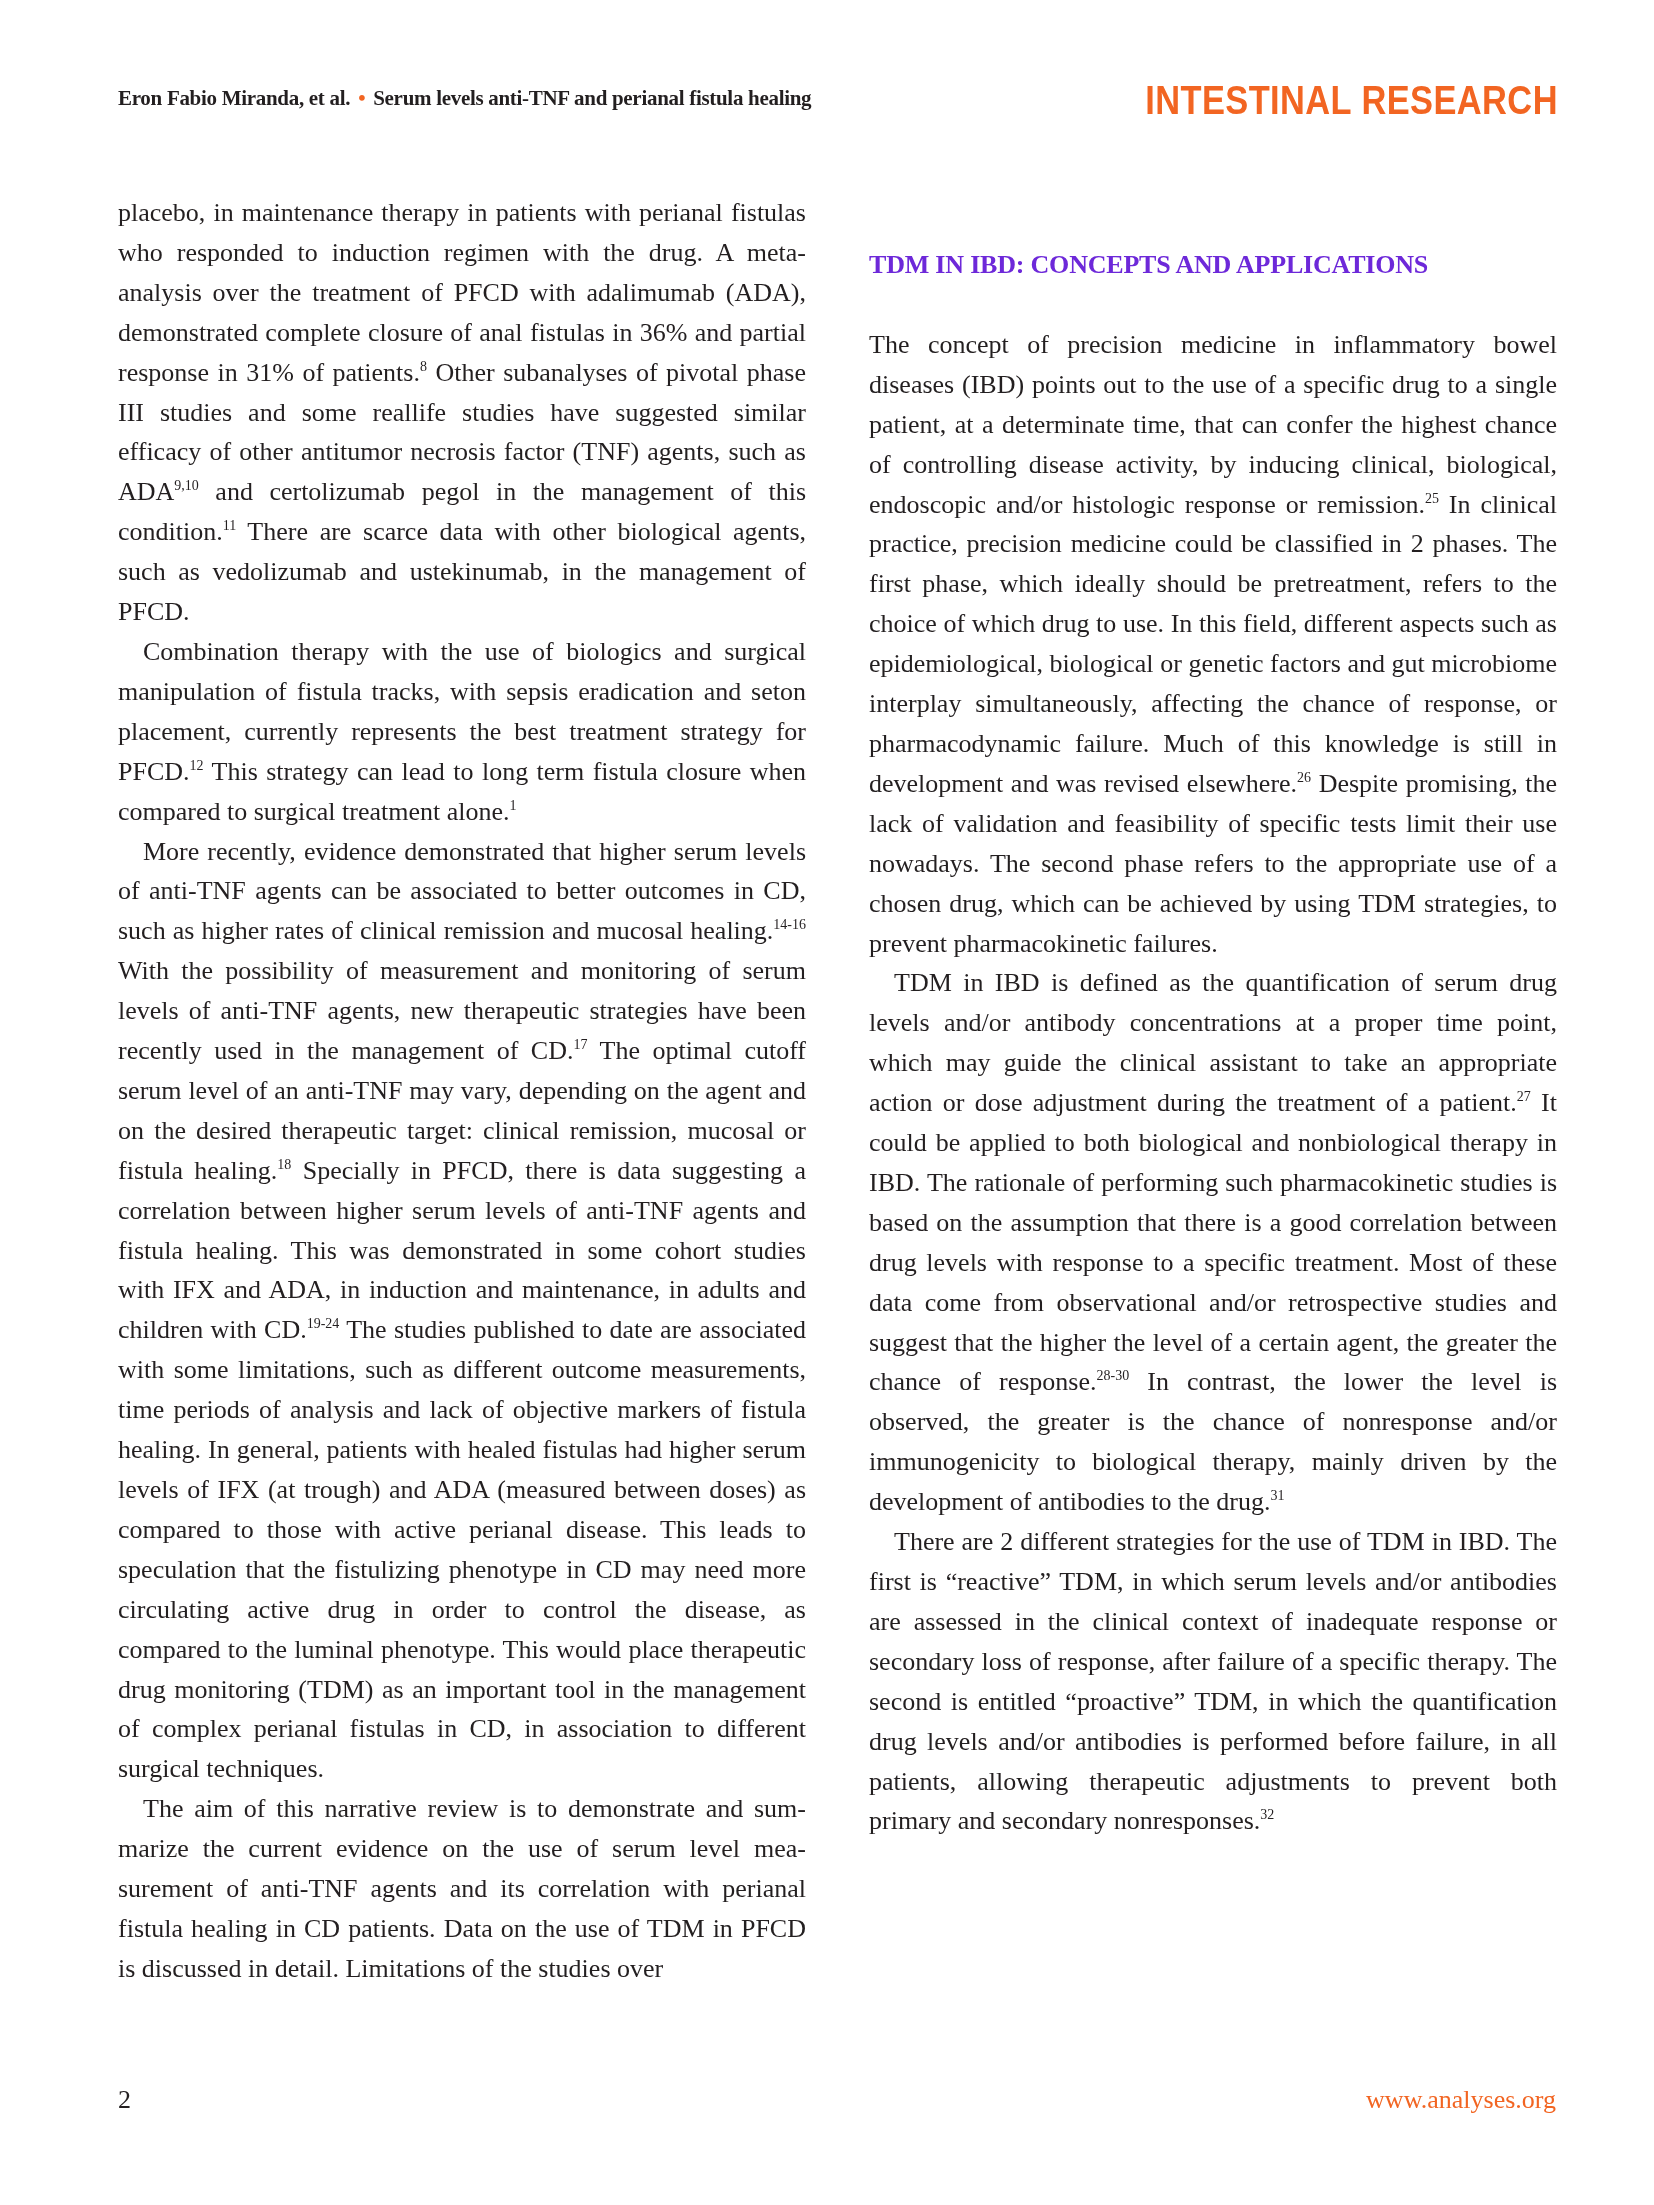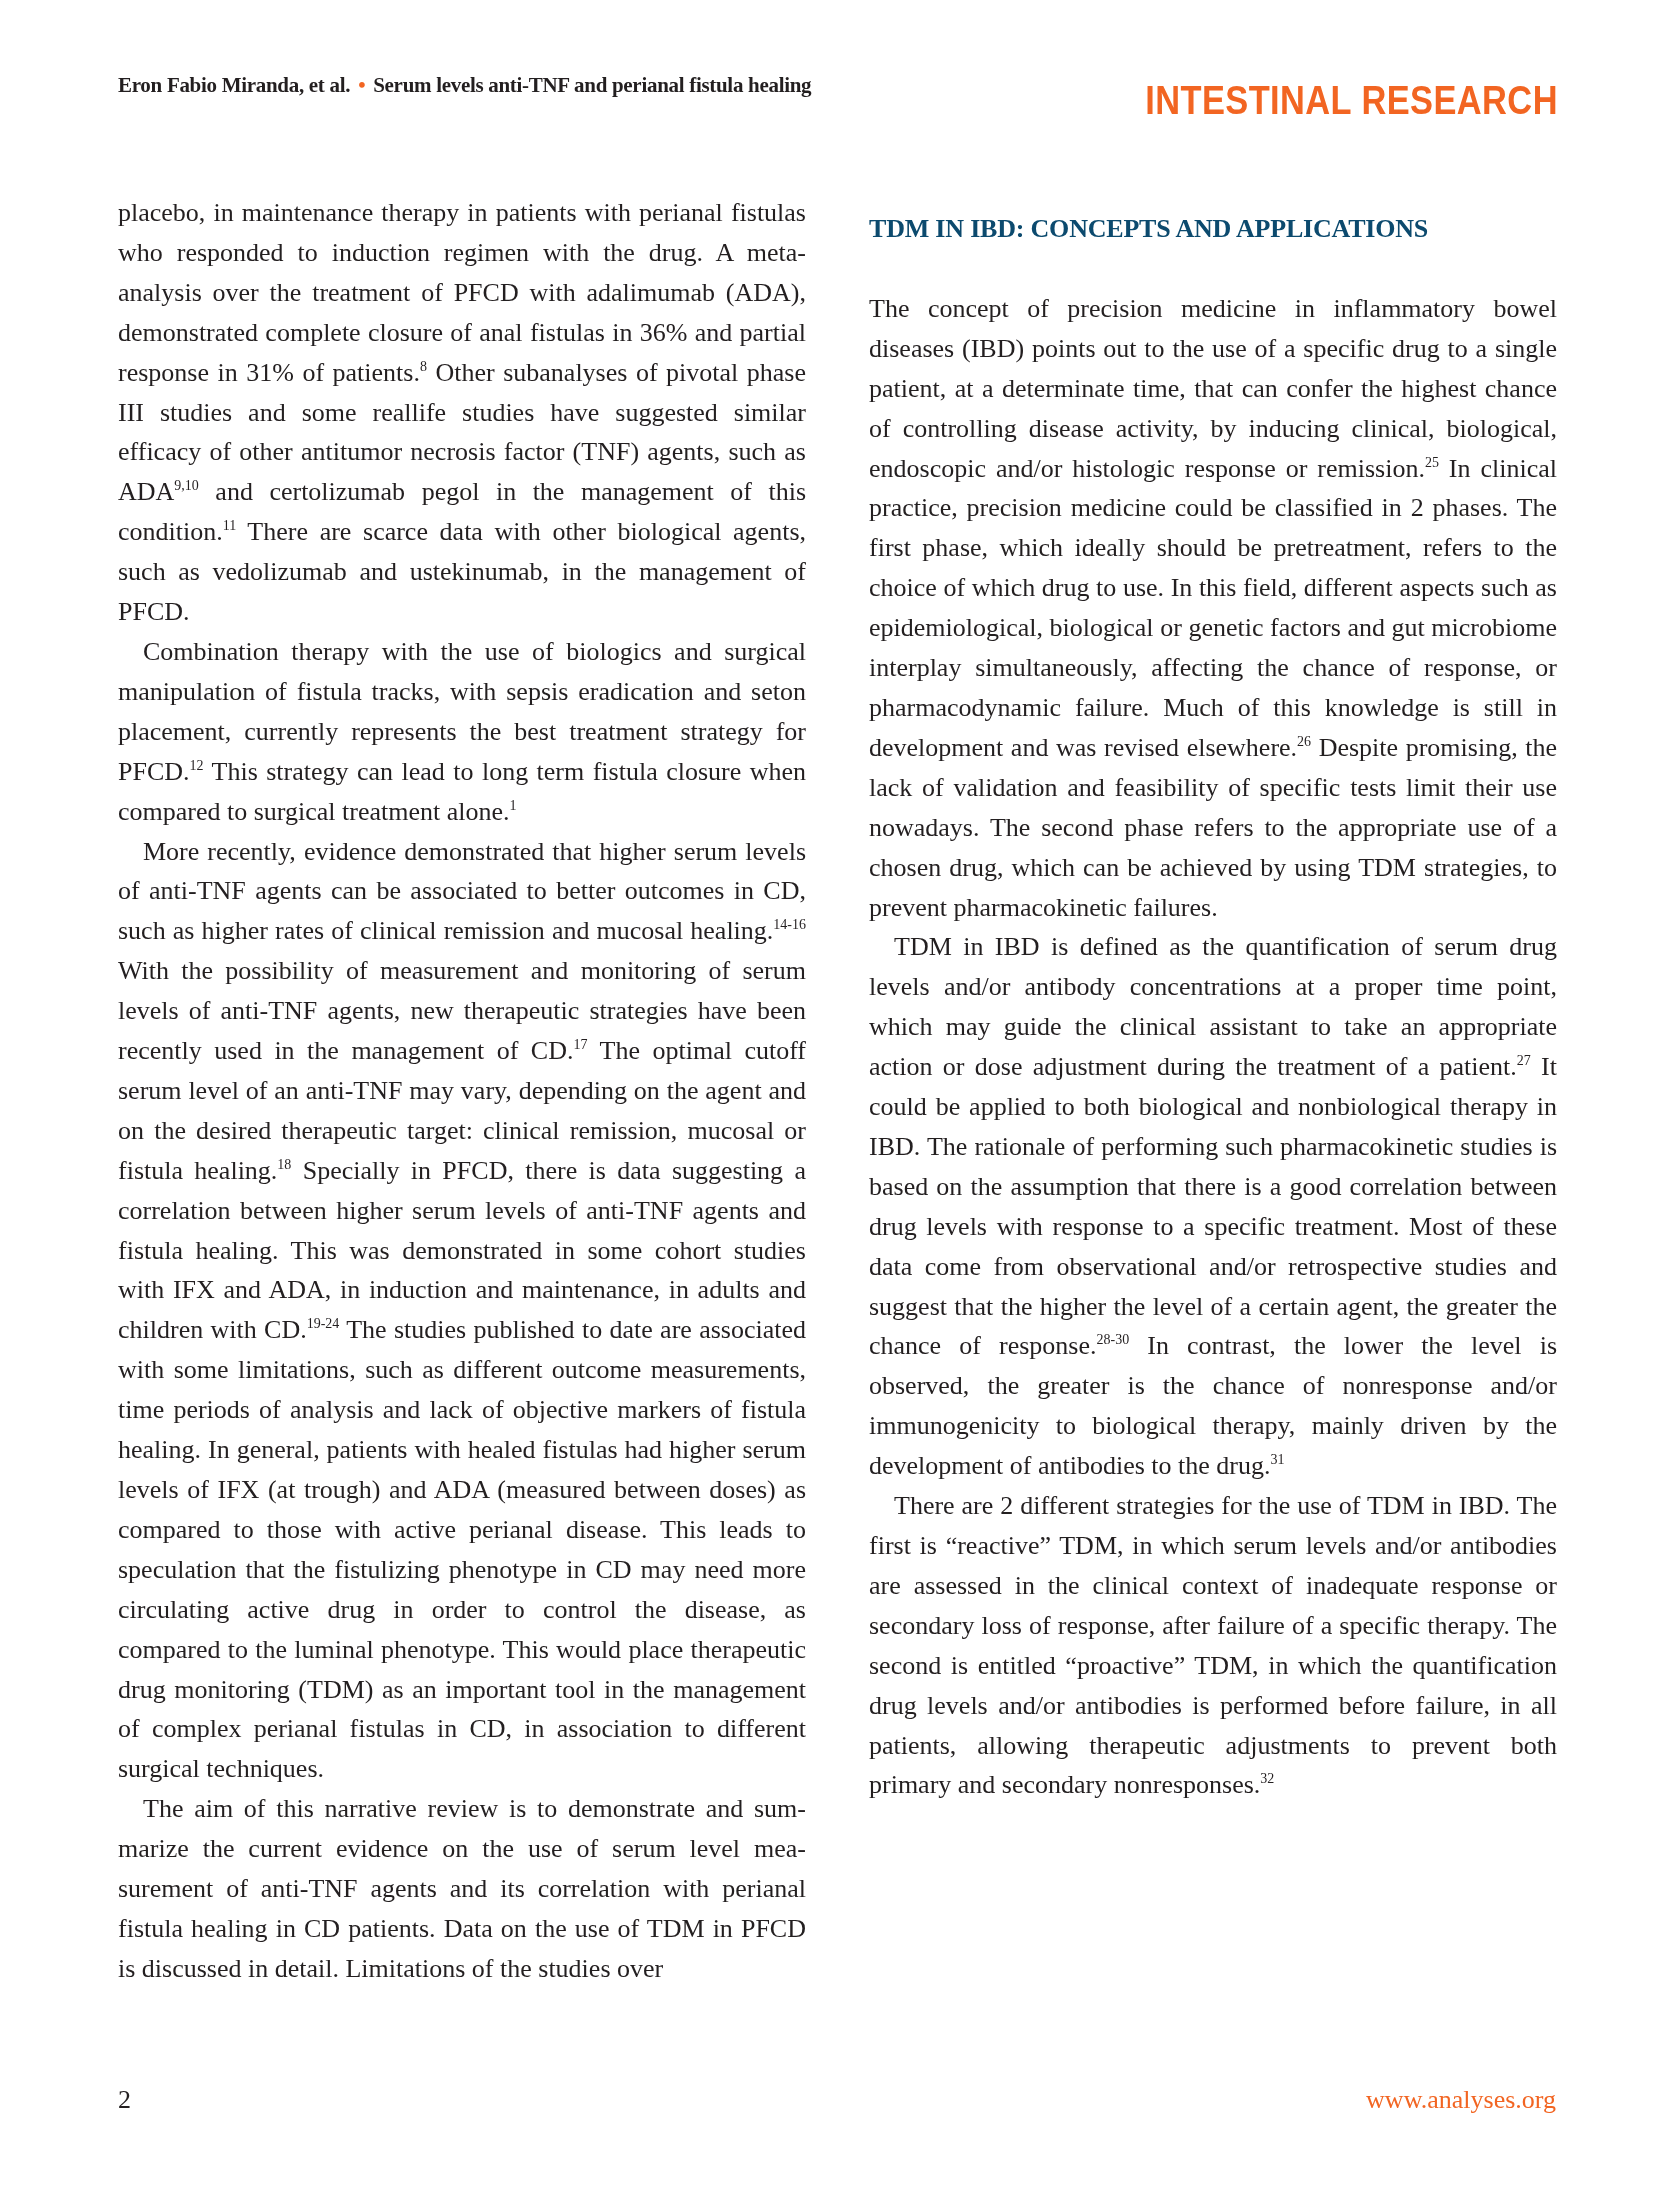--- a/index.html
+++ b/index.html
@@ -1,18 +1,18 @@
 <!DOCTYPE html>
 <html><head>
 <meta charset="utf-8">
 <style>
   html, body { margin: 0; padding: 0; background: #ffffff; }
   body { width: 1654px; height: 2205px; position: relative; overflow: hidden; }
   .header-left {
-    position: absolute; left: 118px; top: 73px;
+    position: absolute; left: 118px; top: 86px;
     font-family: "Liberation Serif", serif; font-weight: bold;
     font-size: 21px; color: #231f20; letter-spacing: -0.3px;
     white-space: nowrap;
   }
   .header-left .bullet { color: #f26522; margin: 0 8px; }
   .journal-title {
     position: absolute; right: 96px; top: 78px;
     font-family: "Liberation Sans", sans-serif; font-weight: bold;
     font-size: 40px; color: #f26522; letter-spacing: 0.5px;
     transform: scaleX(0.86); transform-origin: right center;
@@ -23,22 +23,22 @@
     font-family: "Liberation Serif", serif; font-size: 26px;
     line-height: 39.9px; color: #231f20;
   }
   .col-left { left: 118px; }
   .col-right { left: 869px; }
   .column p { margin: 0; text-align: justify; hyphens: manual; }
   .column p.indent { text-indent: 25px; }
   .column sup { font-size: 14px; line-height: 0; vertical-align: 10px; }
   .section-heading {
     font-family: "Liberation Serif", serif; font-weight: bold;
-    color: #0c4a6e; font-size: 26px; line-height: 39.9px;
-    margin: 16px 0 40px 0;
+    color: #6d28d9; font-size: 26px; line-height: 39.9px;
+    margin: 52px 0 40px 0;
     letter-spacing: -0.2px;
   }
   .page-number {
     position: absolute; left: 118px; top: 2085px;
     font-family: "Liberation Serif", serif; font-size: 26px; color: #231f20;
   }
   .footer-url {
     position: absolute; right: 98px; top: 2085px;
     font-family: "Liberation Serif", serif; font-size: 26px; color: #f26522;
   }

